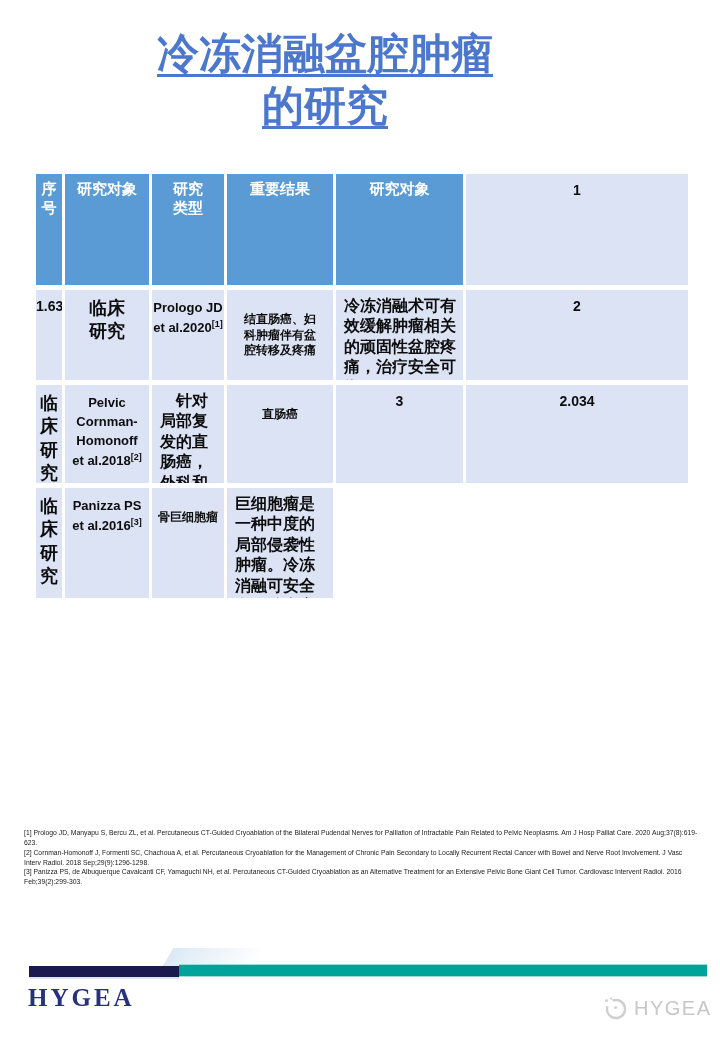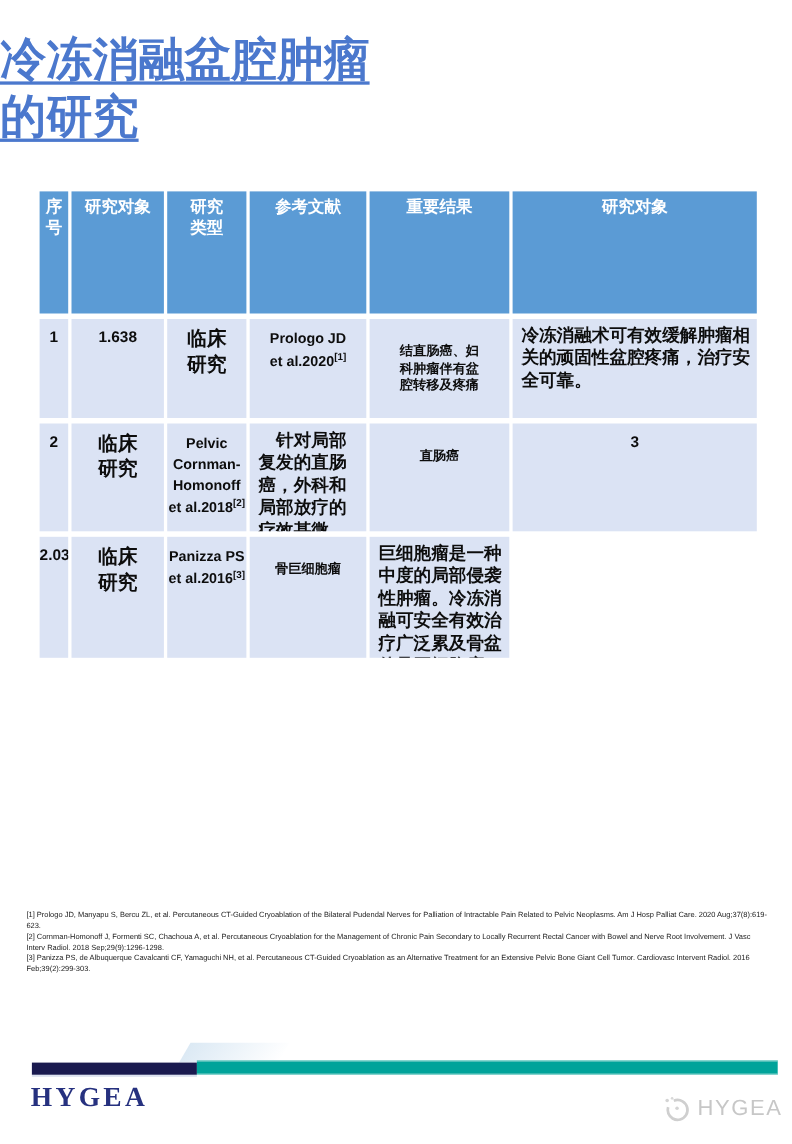--- a/index.html
+++ b/index.html
@@ -1,20 +1,20 @@
 <!DOCTYPE html>
 <html><head>
 <meta charset="utf-8">
 <style>
   html,body{margin:0;padding:0;}
   body{width:720px;height:1040px;position:relative;background:#ffffff;
        font-family:"Liberation Sans",sans-serif;overflow:hidden;}
 
   
-  .title{position:absolute;top:28px;left:0;width:650px;
+  .title{position:absolute;top:28px;left:0;width:650px;text-align:center;
          color:#4b78cd;font-weight:bold;font-size:42px;line-height:52px;}
   .title .tline{text-decoration:underline;text-decoration-thickness:3px;text-underline-offset:6px;}
 
   
   .reftable{position:absolute;left:36px;top:174px;width:652px;
             display:grid;
             grid-template-columns:26px 84px 72px 106px 127px 1fr;
             grid-template-rows:111px 90px 98px 110px;
             column-gap:3px;row-gap:5px;}
   .cell{overflow:hidden;}
@@ -55,21 +55,20 @@
   <div class="tline">的研究</div>
 </div>
 
 <div class="reftable">
 
   <div class="cell th">序
 号</div>
   <div class="cell th">研究对象</div>
   <div class="cell th">研究
 类型</div>
-  <div class="cell th">参考文献</div>
   <div class="cell th">重要结果</div>
   <div class="cell th">研究对象</div>
 
   <div class="cell td num">1</div>
   <div class="cell td num">1.638</div>
   <div class="cell td type">临床
 研究</div>
   <div class="cell td ref"><span>Prologo JD
 et al.2020</span><sup>[1]</sup></div>
   <div class="cell td subject">结直肠癌、妇

